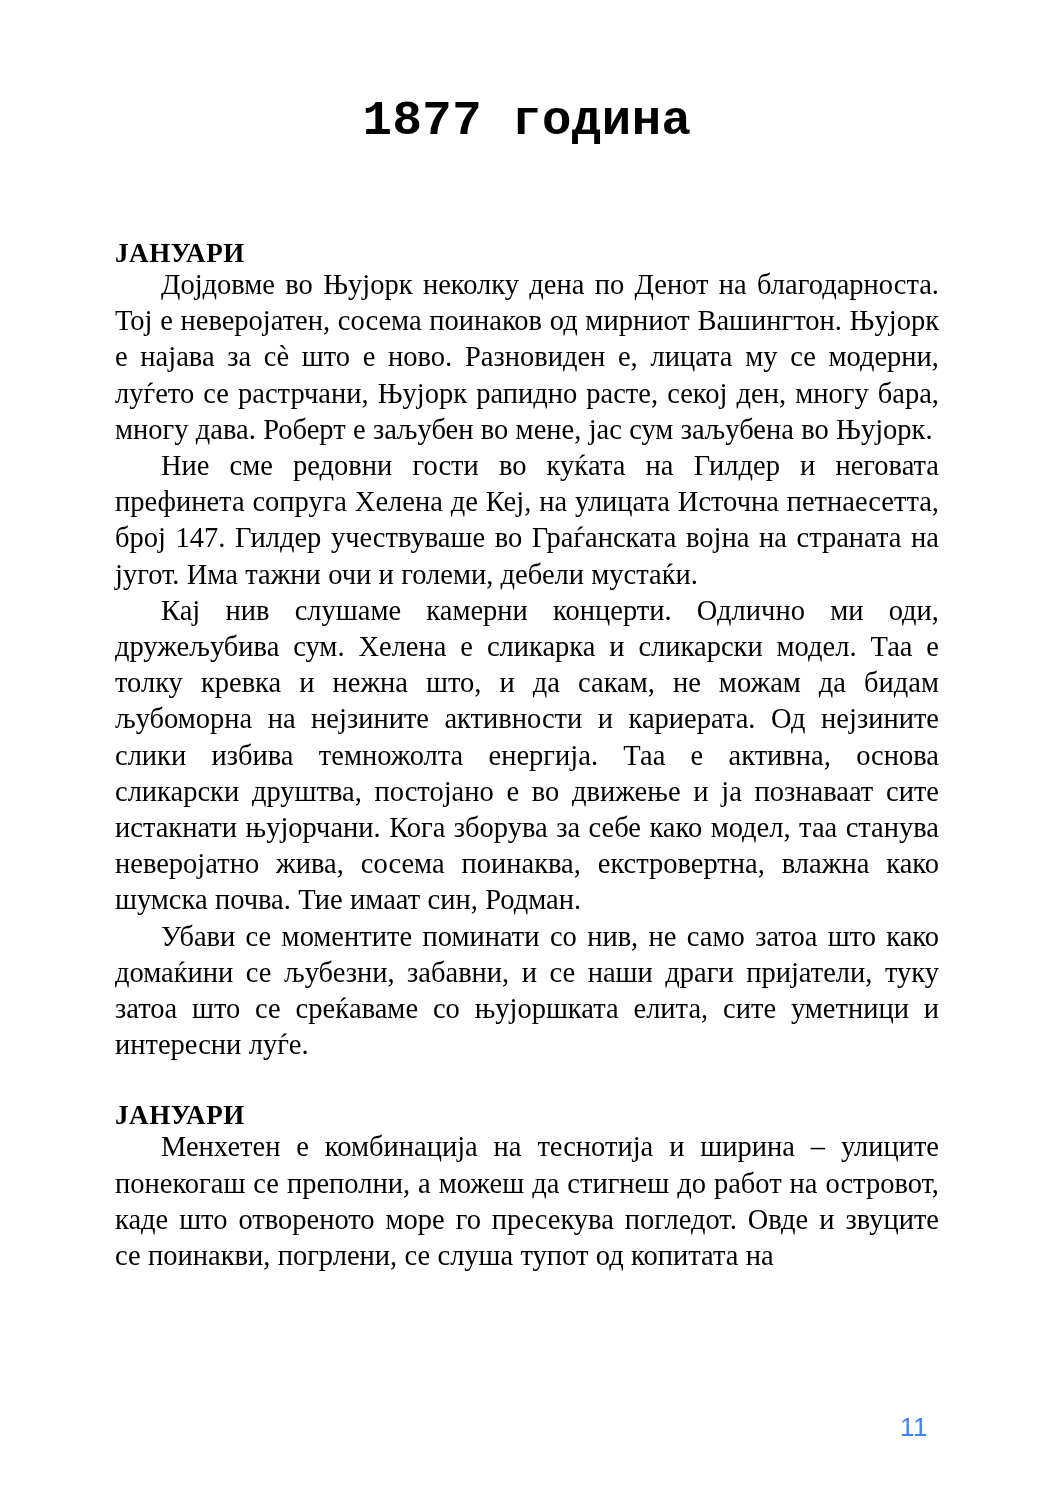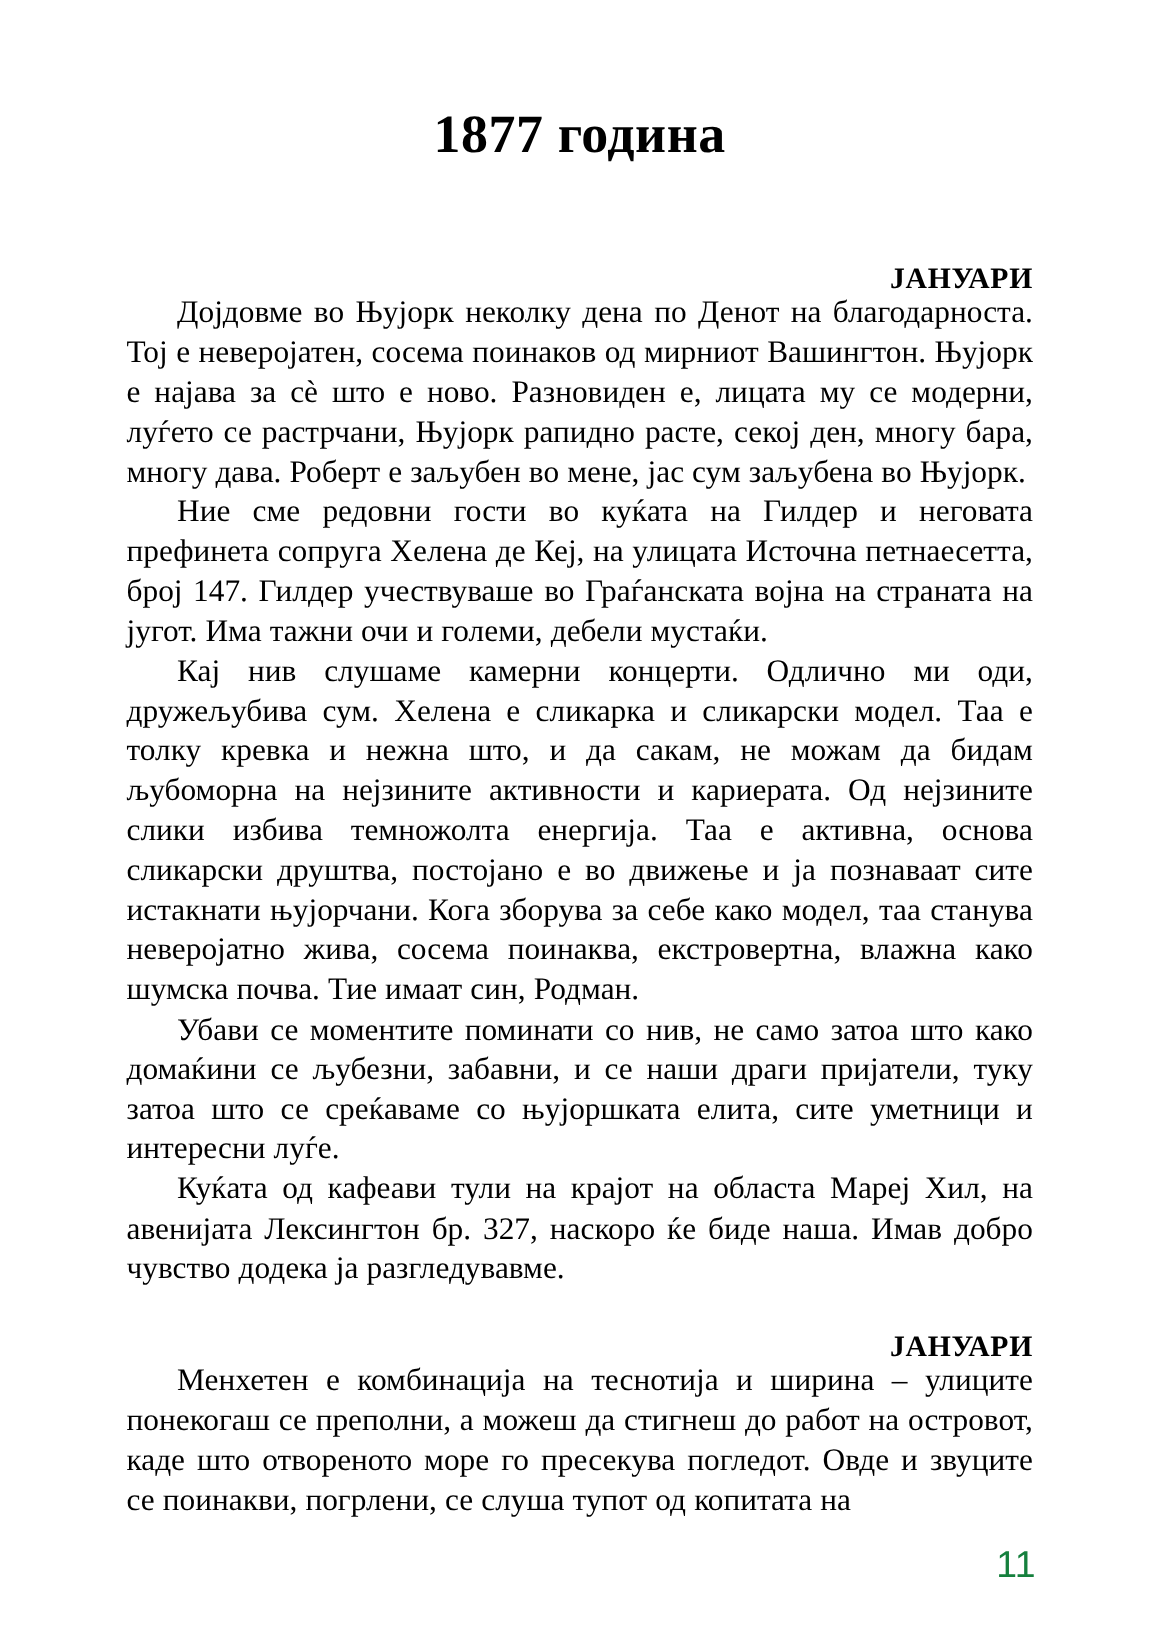--- a/index.html
+++ b/index.html
@@ -24,29 +24,29 @@
     width: 824px;
   }
   .page-title {
     text-align: center;
     font-size: 49px;
     font-weight: bold;
     letter-spacing: 0.5px;
     margin: 0;
     padding-top: 97px;
     line-height: 1.0;
-    font-family: Liberation Serif, serif;
+    font-family: Liberation Mono, monospace;
   }
   .section-heading {
     font-size: 27px;
     font-weight: bold;
     letter-spacing: 0.6px;
     margin: 0;
     line-height: 1.0;
-    text-align: right;
+    text-align: left;
   }
   .heading-january {
     padding-top: 94px;
   }
   .heading-february {
     padding-top: 39px;
   }
   .body-par {
     font-size: 28.5px;
     line-height: 36.2px;
@@ -54,26 +54,26 @@
     text-justify: inter-word;
     margin: 0;
     text-indent: 46px;
     hyphens: manual;
     word-spacing: 0.2px;
   }
   .par-first-after-heading {
   }
   .page-number {
     position: absolute;
-    right: 106px;
+    right: 120px;
     bottom: 57px;
     font-family: "Liberation Sans", "DejaVu Sans", sans-serif;
-    font-size: 34px;
+    font-size: 26px;
     font-weight: normal;
-    color: #15803d;
+    color: #3b82f6;
     letter-spacing: 0.5px;
   }
 </style>
 </head>
 <body>
 
 <div class="page">
 
   <div class="content">
 
@@ -82,21 +82,20 @@
     <h2 class="section-heading heading-january">ЈАНУАРИ</h2>
 
     <p class="body-par par-first-after-heading">Дојдовме во Њујорк неколку дена по Денот на благодарноста. Тој е неверојатен, сосема поинаков од мирниот Вашингтон. Њујорк е најава за сѐ што е ново. Разновиден е, лицата му се модерни, луѓето се растрчани, Њујорк рапидно расте, секој ден, многу бара, многу дава. Роберт е заљубен во мене, јас сум заљубена во Њујорк.</p>
 
     <p class="body-par">Ние сме редовни гости во куќата на Гилдер и неговата префинета сопруга Хелена де Кеј, на улицата Источна петнаесетта, број 147. Гилдер учествуваше во Граѓанската војна на страната на југот. Има тажни очи и големи, дебели мустаќи.</p>
 
     <p class="body-par">Кај нив слушаме камерни концерти. Одлично ми оди, дружељубива сум. Хелена е сликарка и сликарски модел. Таа е толку кревка и нежна што, и да сакам, не можам да бидам љубоморна на нејзините активности и кариерата. Од нејзините слики избива темножолта енергија. Таа е активна, основа сликарски друштва, постојано е во движење и ја познаваат сите истакнати њујорчани. Кога зборува за себе како модел, таа станува неверојатно жива, сосема поинаква, екстровертна, влажна како шумска почва. Тие имаат син, Родман.</p>
 
     <p class="body-par">Убави се моментите поминати со нив, не само затоа што како домаќини се љубезни, забавни, и се наши драги пријатели, туку затоа што се среќаваме со њујоршката елита, сите уметници и интересни луѓе.</p>
 
-    <p class="body-par">Куќата од кафеави тули на крајот на областа Мареј Хил, на авенијата Лексингтон бр. 327, наскоро ќе биде наша. Имав добро чувство додека ја разгледувавме.</p>
 
     <h2 class="section-heading heading-february">ЈАНУАРИ</h2>
 
     <p class="body-par par-first-after-heading">Менхетен е комбинација на теснотија и ширина – улиците понекогаш се преполни, а можеш да стигнеш до работ на островот, каде што отвореното море го пресекува погледот. Овде и звуците се поинакви, погрлени, се слуша тупот од копитата на</p>
 
   </div>
 
   <div class="page-number">11</div>
 
 </div>

